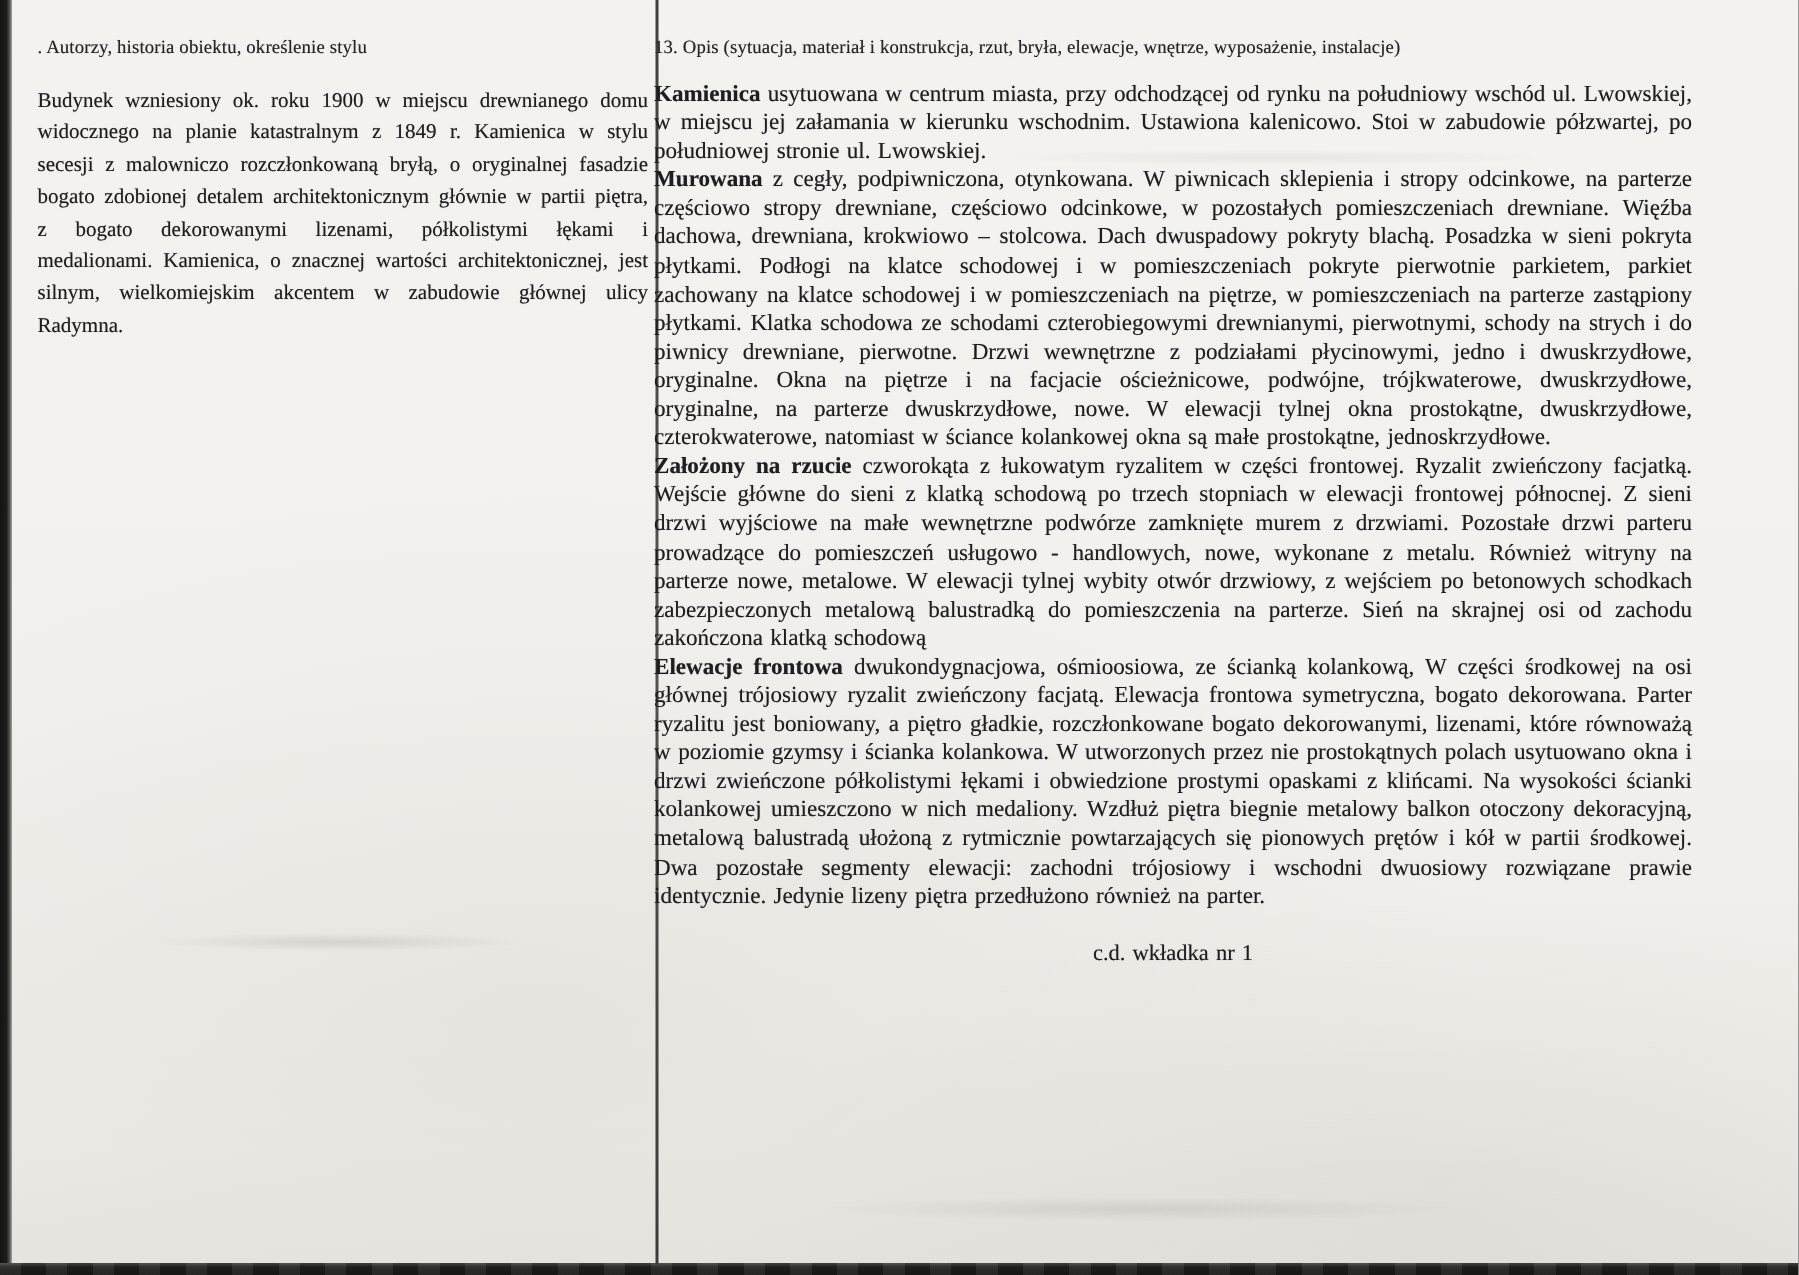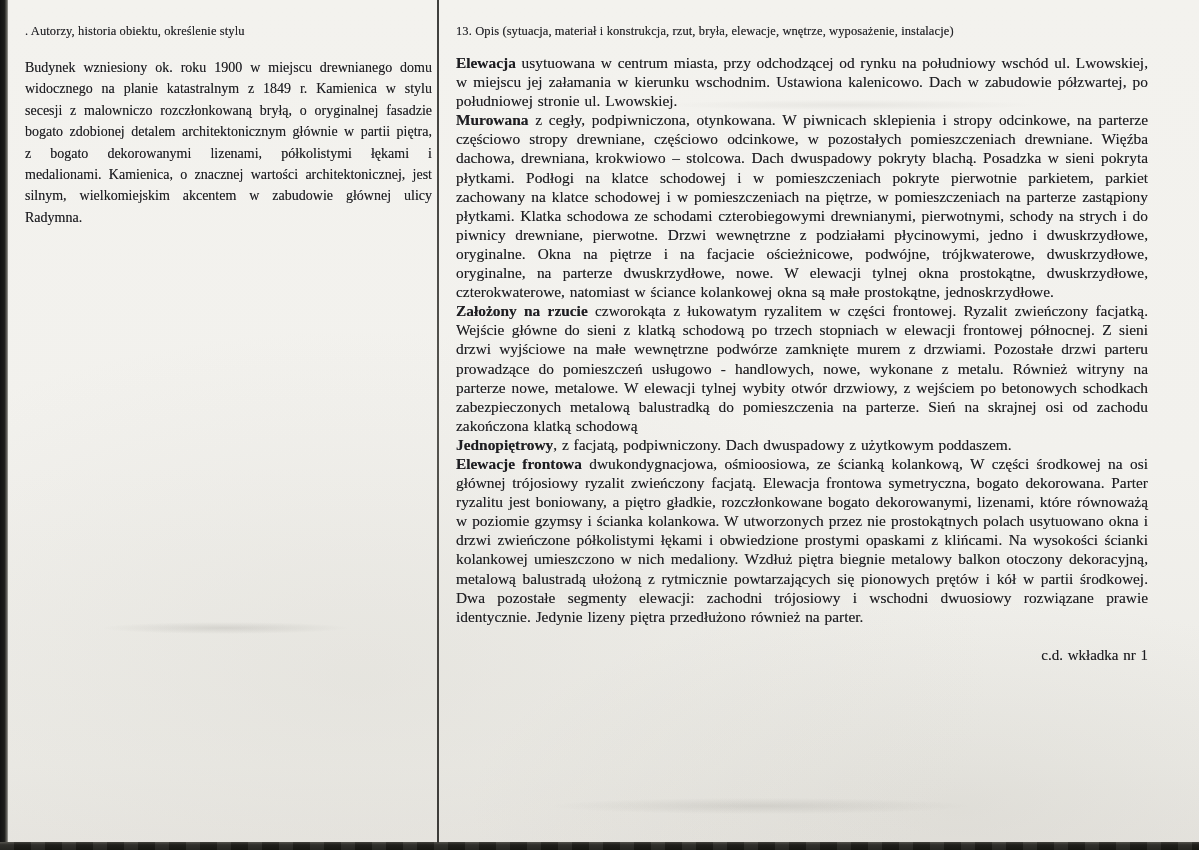--- a/index.html
+++ b/index.html
@@ -39,21 +39,21 @@
     left: 437px; top: 0;
     width: 2px; height: 843px;
     background: linear-gradient(180deg, #3f3f3d 0%, #55544f 50%, #3c3b38 100%);
   }
   
   .col {
     position: absolute;
     top: 24px;
   }
   .col-left  { left: 25px;  width: 407px; font-family: Liberation Serif, serif; }
-  .col-right { left: 456px; width: 692px; }
+  .col-right { left: 436px; width: 692px; }
   .col-header {
     font-size: 12.5px;
     line-height: 15px;
     color: #26262a;
     letter-spacing: 0.1px;
     white-space: nowrap;
   }
   .left-body {
     margin-top: 18px;
     font-size: 14px;
@@ -68,21 +68,21 @@
     line-height: 19.1px;
     text-align: justify;
     text-justify: inter-word;
     word-spacing: 1px;
   }
   p { margin: 0; }
   .rp .lead { font-weight: bold; }
   .footer-note {
     margin-top: 20px;
     font-size: 15px;
-    text-align: right;
+    text-align: center;
   }
   
   .left-body, .right-body, .col-header, .footer-note {
     text-shadow: 0 0 0.5px rgba(40,40,45,0.55);
   }
   
   .smudge { position: absolute; pointer-events: none; }
   .smudge-1 {
     left: 60px; top: 620px; width: 330px; height: 16px;
     background: radial-gradient(ellipse closest-side, rgba(120,118,112,0.18), rgba(0,0,0,0) 75%);
@@ -112,22 +112,21 @@
   <div class="col col-left">
     <div class="col-header">. Autorzy, historia obiektu, określenie stylu</div>
     <div class="left-body">
       <p>Budynek wzniesiony ok. roku 1900 w miejscu drewnianego domu widocznego na planie katastralnym z 1849 r. Kamienica w stylu secesji z malowniczo rozczłonkowaną bryłą, o oryginalnej fasadzie bogato zdobionej detalem architektonicznym głównie w partii piętra, z bogato dekorowanymi lizenami, półkolistymi łękami i medalionami. Kamienica, o znacznej wartości architektonicznej, jest silnym, wielkomiejskim akcentem w zabudowie głównej ulicy Radymna.</p>
     </div>
   </div>
 
   <div class="col col-right">
     <div class="col-header">13. Opis (sytuacja, materiał i konstrukcja, rzut, bryła, elewacje, wnętrze, wyposażenie, instalacje)</div>
     <div class="right-body">
-      <p class="rp"><b class="lead">Elewacja</b><span> usytuowana w centrum miasta, przy odchodzącej od rynku na południowy wschód ul. Lwowskiej, w miejscu jej załamania w kierunku wschodnim. Ustawiona kalenicowo. Dach w zabudowie półzwartej, po południowej stronie ul. Lwowskiej.</span></p>
+      <p class="rp"><b class="lead">Kamienica</b><span> usytuowana w centrum miasta, przy odchodzącej od rynku na południowy wschód ul. Lwowskiej, w miejscu jej załamania w kierunku wschodnim. Ustawiona kalenicowo. Stoi w zabudowie półzwartej, po południowej stronie ul. Lwowskiej.</span></p>
       <p class="rp"><b class="lead">Murowana</b><span> z cegły, podpiwniczona, otynkowana. W piwnicach sklepienia i stropy odcinkowe, na parterze częściowo stropy drewniane, częściowo odcinkowe, w pozostałych pomieszczeniach drewniane. Więźba dachowa, drewniana, krokwiowo – stolcowa. Dach dwuspadowy pokryty blachą. Posadzka w sieni pokryta płytkami. Podłogi na klatce schodowej i w pomieszczeniach pokryte pierwotnie parkietem, parkiet zachowany na klatce schodowej i w pomieszczeniach na piętrze, w pomieszczeniach na parterze zastąpiony płytkami. Klatka schodowa ze schodami czterobiegowymi drewnianymi, pierwotnymi, schody na strych i do piwnicy drewniane, pierwotne. Drzwi wewnętrzne z podziałami płycinowymi, jedno i dwuskrzydłowe, oryginalne. Okna na piętrze i na facjacie ościeżnicowe, podwójne, trójkwaterowe, dwuskrzydłowe, oryginalne, na parterze dwuskrzydłowe, nowe. W elewacji tylnej okna prostokątne, dwuskrzydłowe, czterokwaterowe, natomiast w ściance kolankowej okna są małe prostokątne, jednoskrzydłowe.</span></p>
       <p class="rp"><b class="lead">Założony na rzucie</b><span> czworokąta z łukowatym ryzalitem w części frontowej. Ryzalit zwieńczony facjatką. Wejście główne do sieni z klatką schodową po trzech stopniach w elewacji frontowej północnej. Z sieni drzwi wyjściowe na małe wewnętrzne podwórze zamknięte murem z drzwiami. Pozostałe drzwi parteru prowadzące do pomieszczeń usługowo - handlowych, nowe, wykonane z metalu. Również witryny na parterze nowe, metalowe. W elewacji tylnej wybity otwór drzwiowy, z wejściem po betonowych schodkach zabezpieczonych metalową balustradką do pomieszczenia na parterze. Sień na skrajnej osi od zachodu zakończona klatką schodową</span></p>
-      <p class="rp"><b class="lead">Jednopiętrowy</b><span>, z facjatą, podpiwniczony. Dach dwuspadowy z użytkowym poddaszem.</span></p>
       <p class="rp"><b class="lead">Elewacje frontowa</b><span> dwukondygnacjowa, ośmioosiowa, ze ścianką kolankową, W części środkowej na osi głównej trójosiowy ryzalit zwieńczony facjatą. Elewacja frontowa symetryczna, bogato dekorowana. Parter ryzalitu jest boniowany, a piętro gładkie, rozczłonkowane bogato dekorowanymi, lizenami, które równoważą w poziomie gzymsy i ścianka kolankowa. W utworzonych przez nie prostokątnych polach usytuowano okna i drzwi zwieńczone półkolistymi łękami i obwiedzione prostymi opaskami z klińcami. Na wysokości ścianki kolankowej umieszczono w nich medaliony. Wzdłuż piętra biegnie metalowy balkon otoczony dekoracyjną, metalową balustradą ułożoną z rytmicznie powtarzających się pionowych prętów i kół w partii środkowej. Dwa pozostałe segmenty elewacji: zachodni trójosiowy i wschodni dwuosiowy rozwiązane prawie identycznie. Jedynie lizeny piętra przedłużono również na parter.</span></p>
       <p class="footer-note">c.d. wkładka nr 1</p>
     </div>
   </div>
 
 </div>
 
 </body></html>

